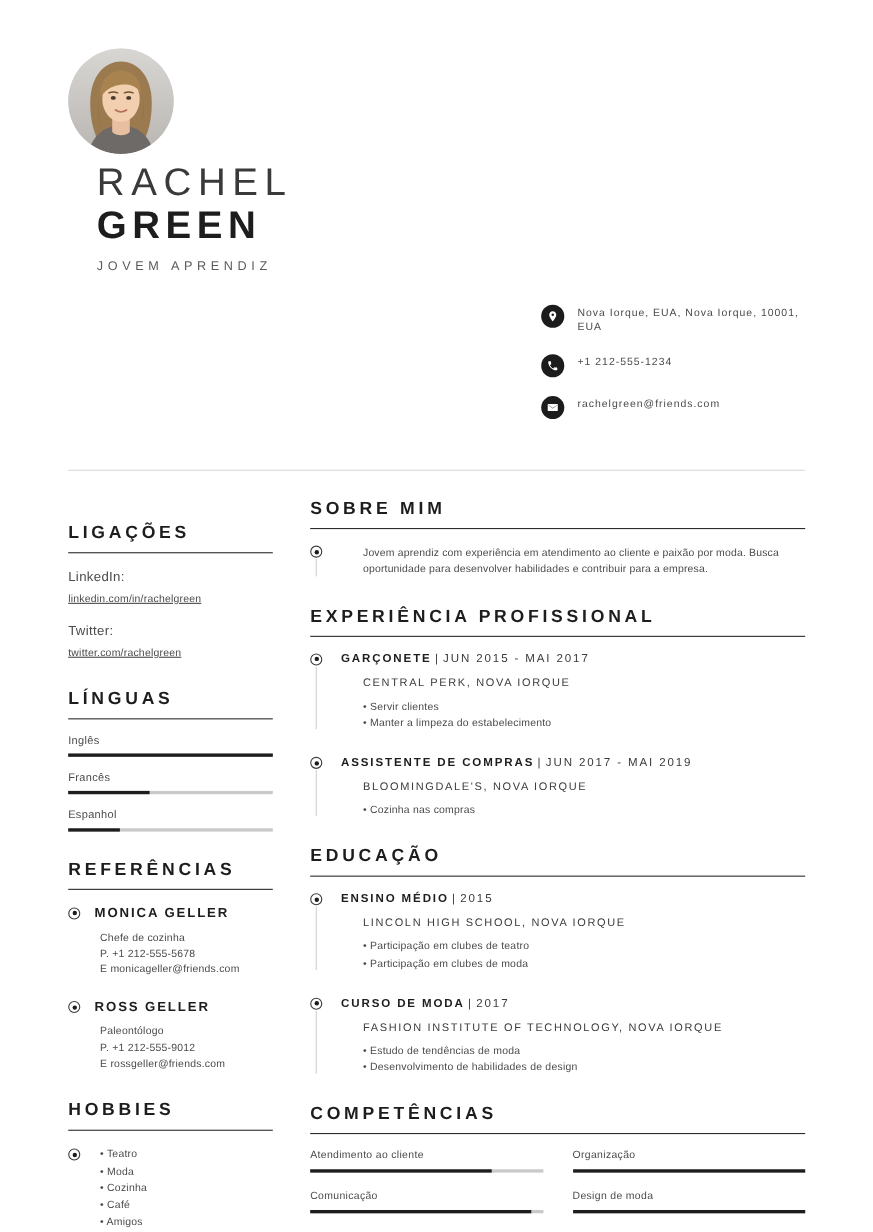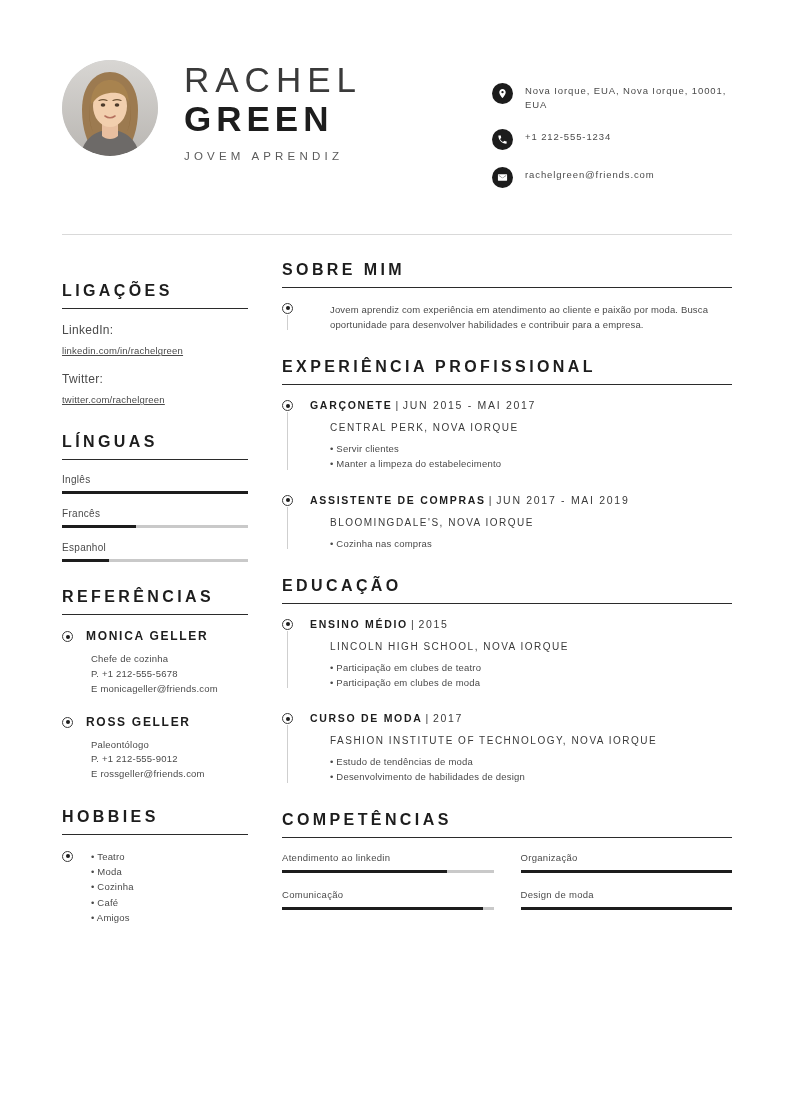--- a/index.html
+++ b/index.html
@@ -13,21 +13,22 @@
     position: relative;
     width: 794px; height: 1120px;
     background: #fff;
     overflow: hidden;
   }
 
   
   .header {
     display: flex;
     align-items: flex-start;
-    padding: 54px 62px 0 62px;
+    padding: 38px 62px 0 62px;
+    flex-direction: column;
   }
   .avatar-wrap {
     width: 96px; height: 96px;
     border-radius: 50%;
     overflow: hidden;
     flex: 0 0 96px;
     margin-top: 6px;
     background: #cfcfcf;
     position: relative;
   }
@@ -512,21 +513,21 @@
         </div>
       </div>
 
       <div class="block">
         <div class="sec-title">COMPETÊNCIAS</div>
         <div class="sec-rule thin"></div>
 
         <div class="skills">
 
           <div class="skill">
-            <div class="skill-name">Atendimento ao linkedin</div>
+            <div class="skill-name">Atendimento ao cliente</div>
             <div class="bar-bg">
               <div class="bar-fill" style="width:78%"></div>
             </div>
           </div>
 
           <div class="skill">
             <div class="skill-name">Organização</div>
             <div class="bar-bg">
               <div class="bar-fill" style="width:100%"></div>
             </div>

